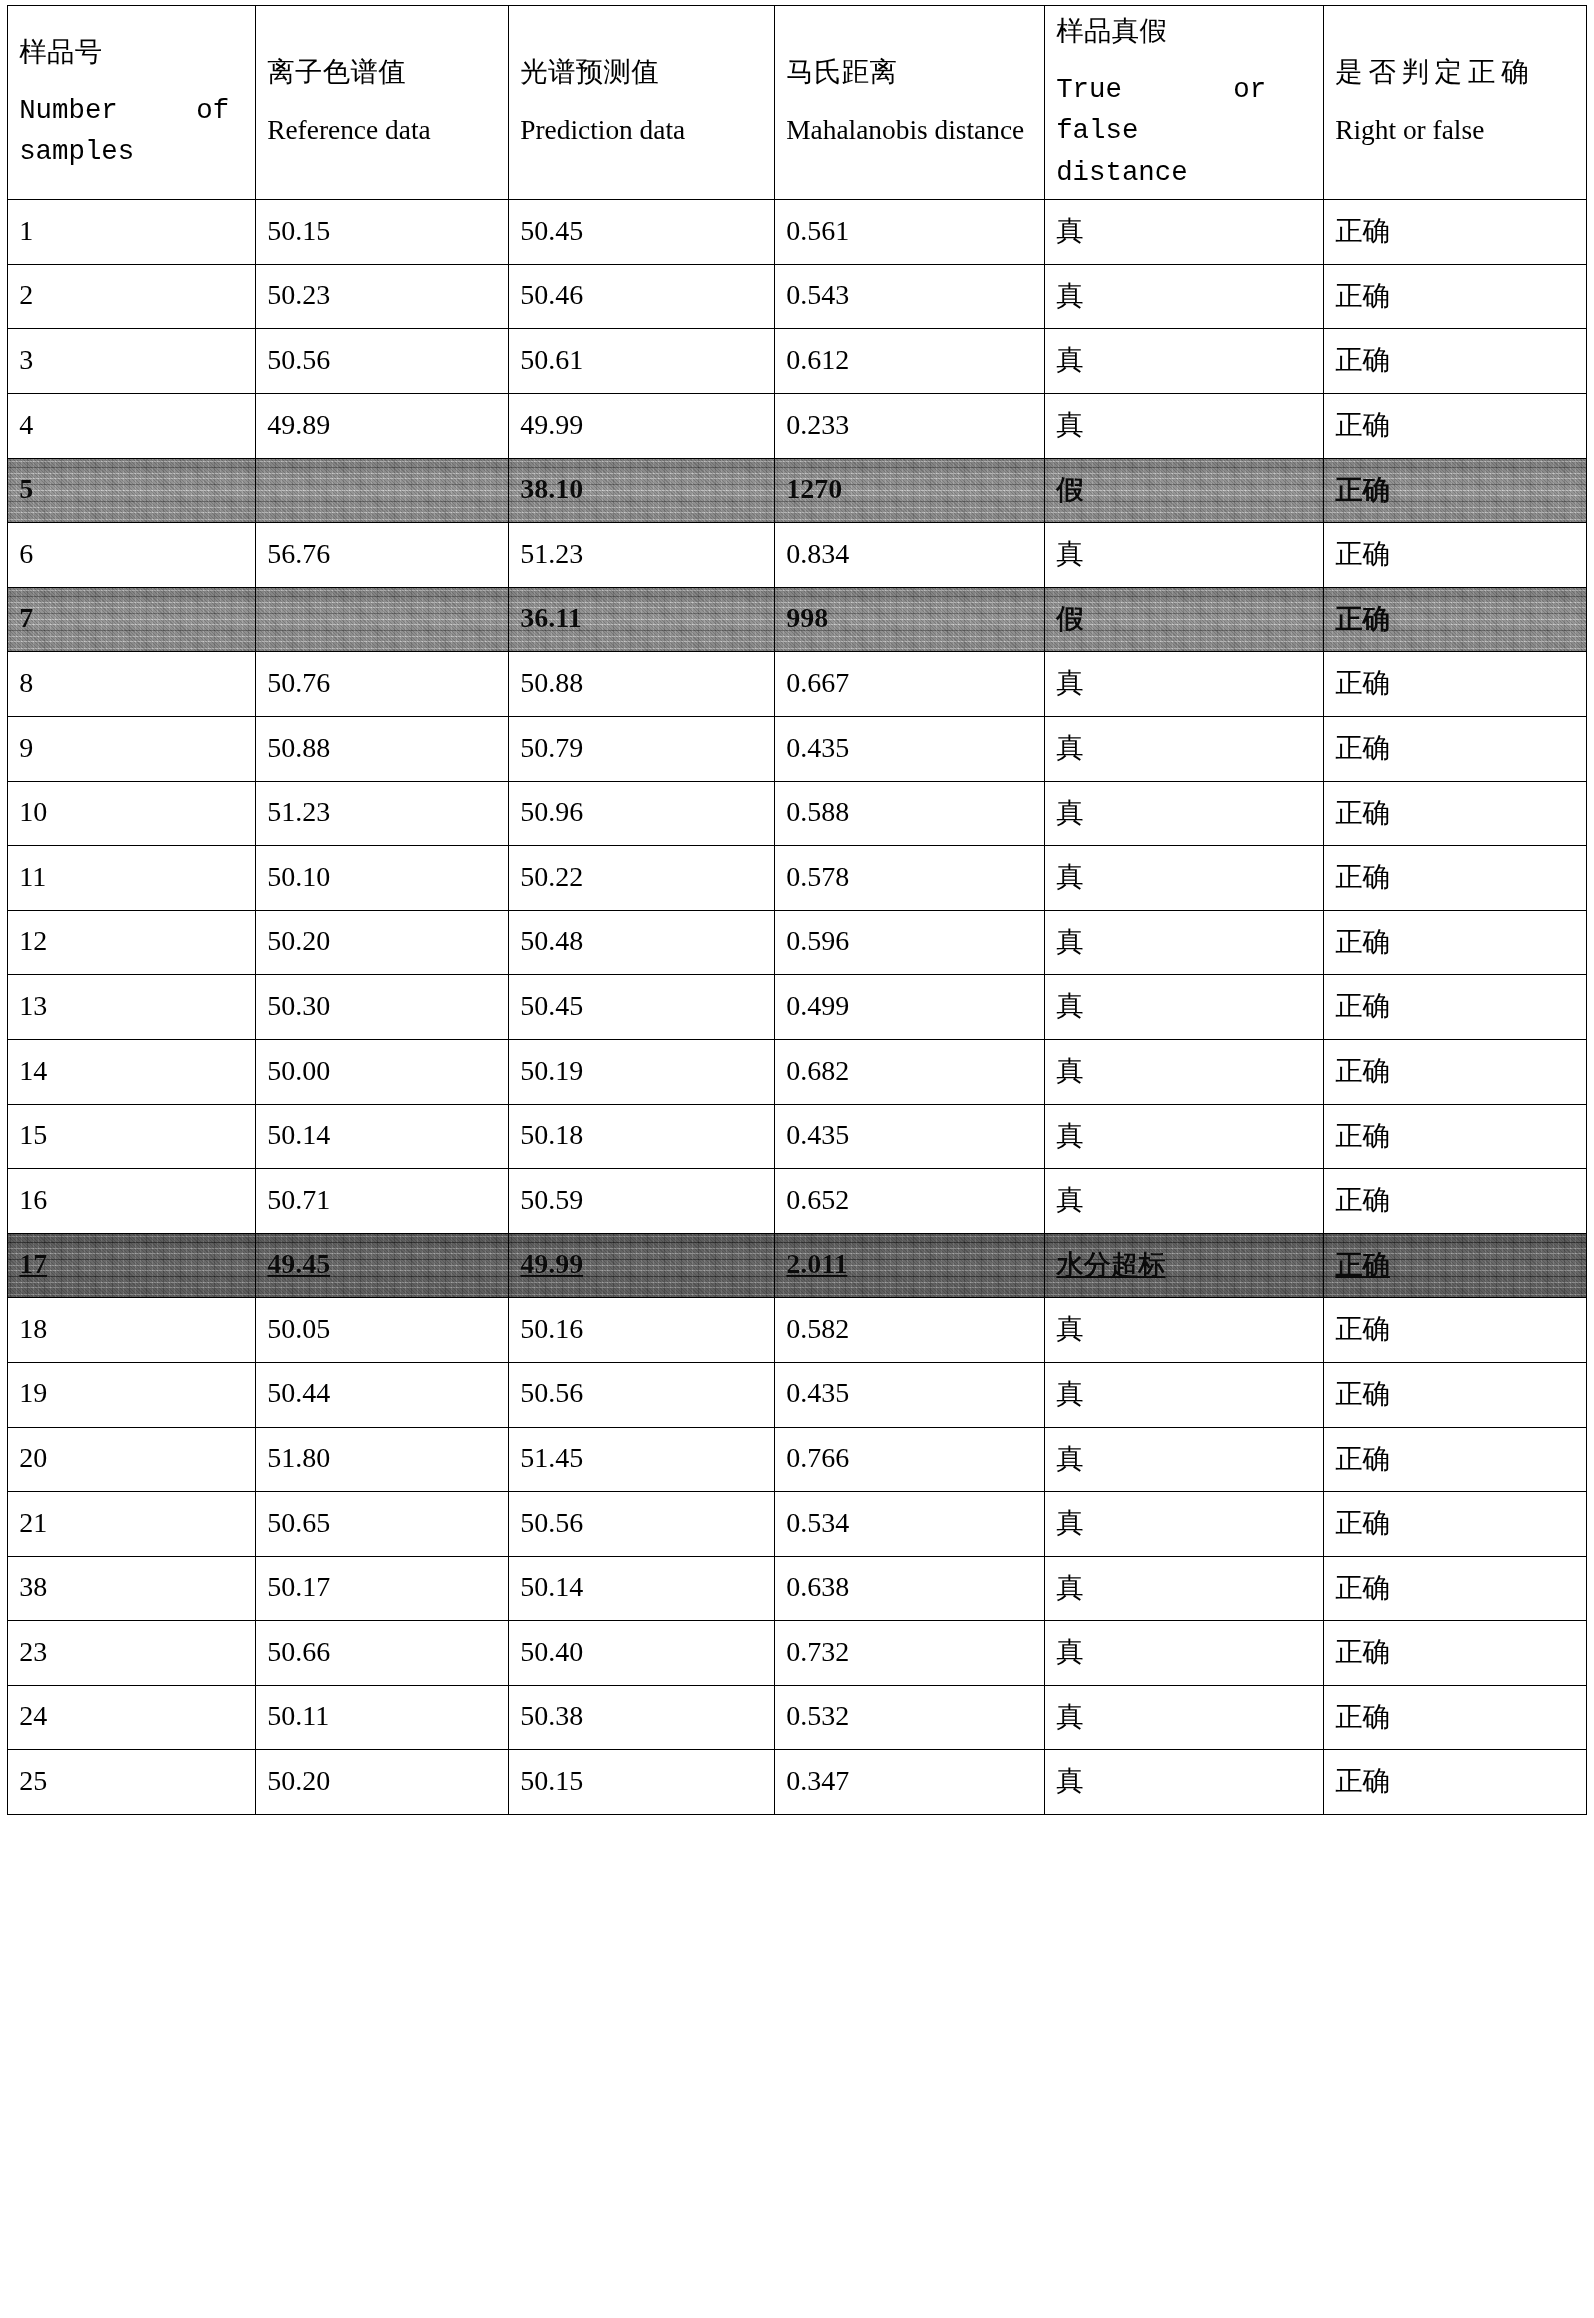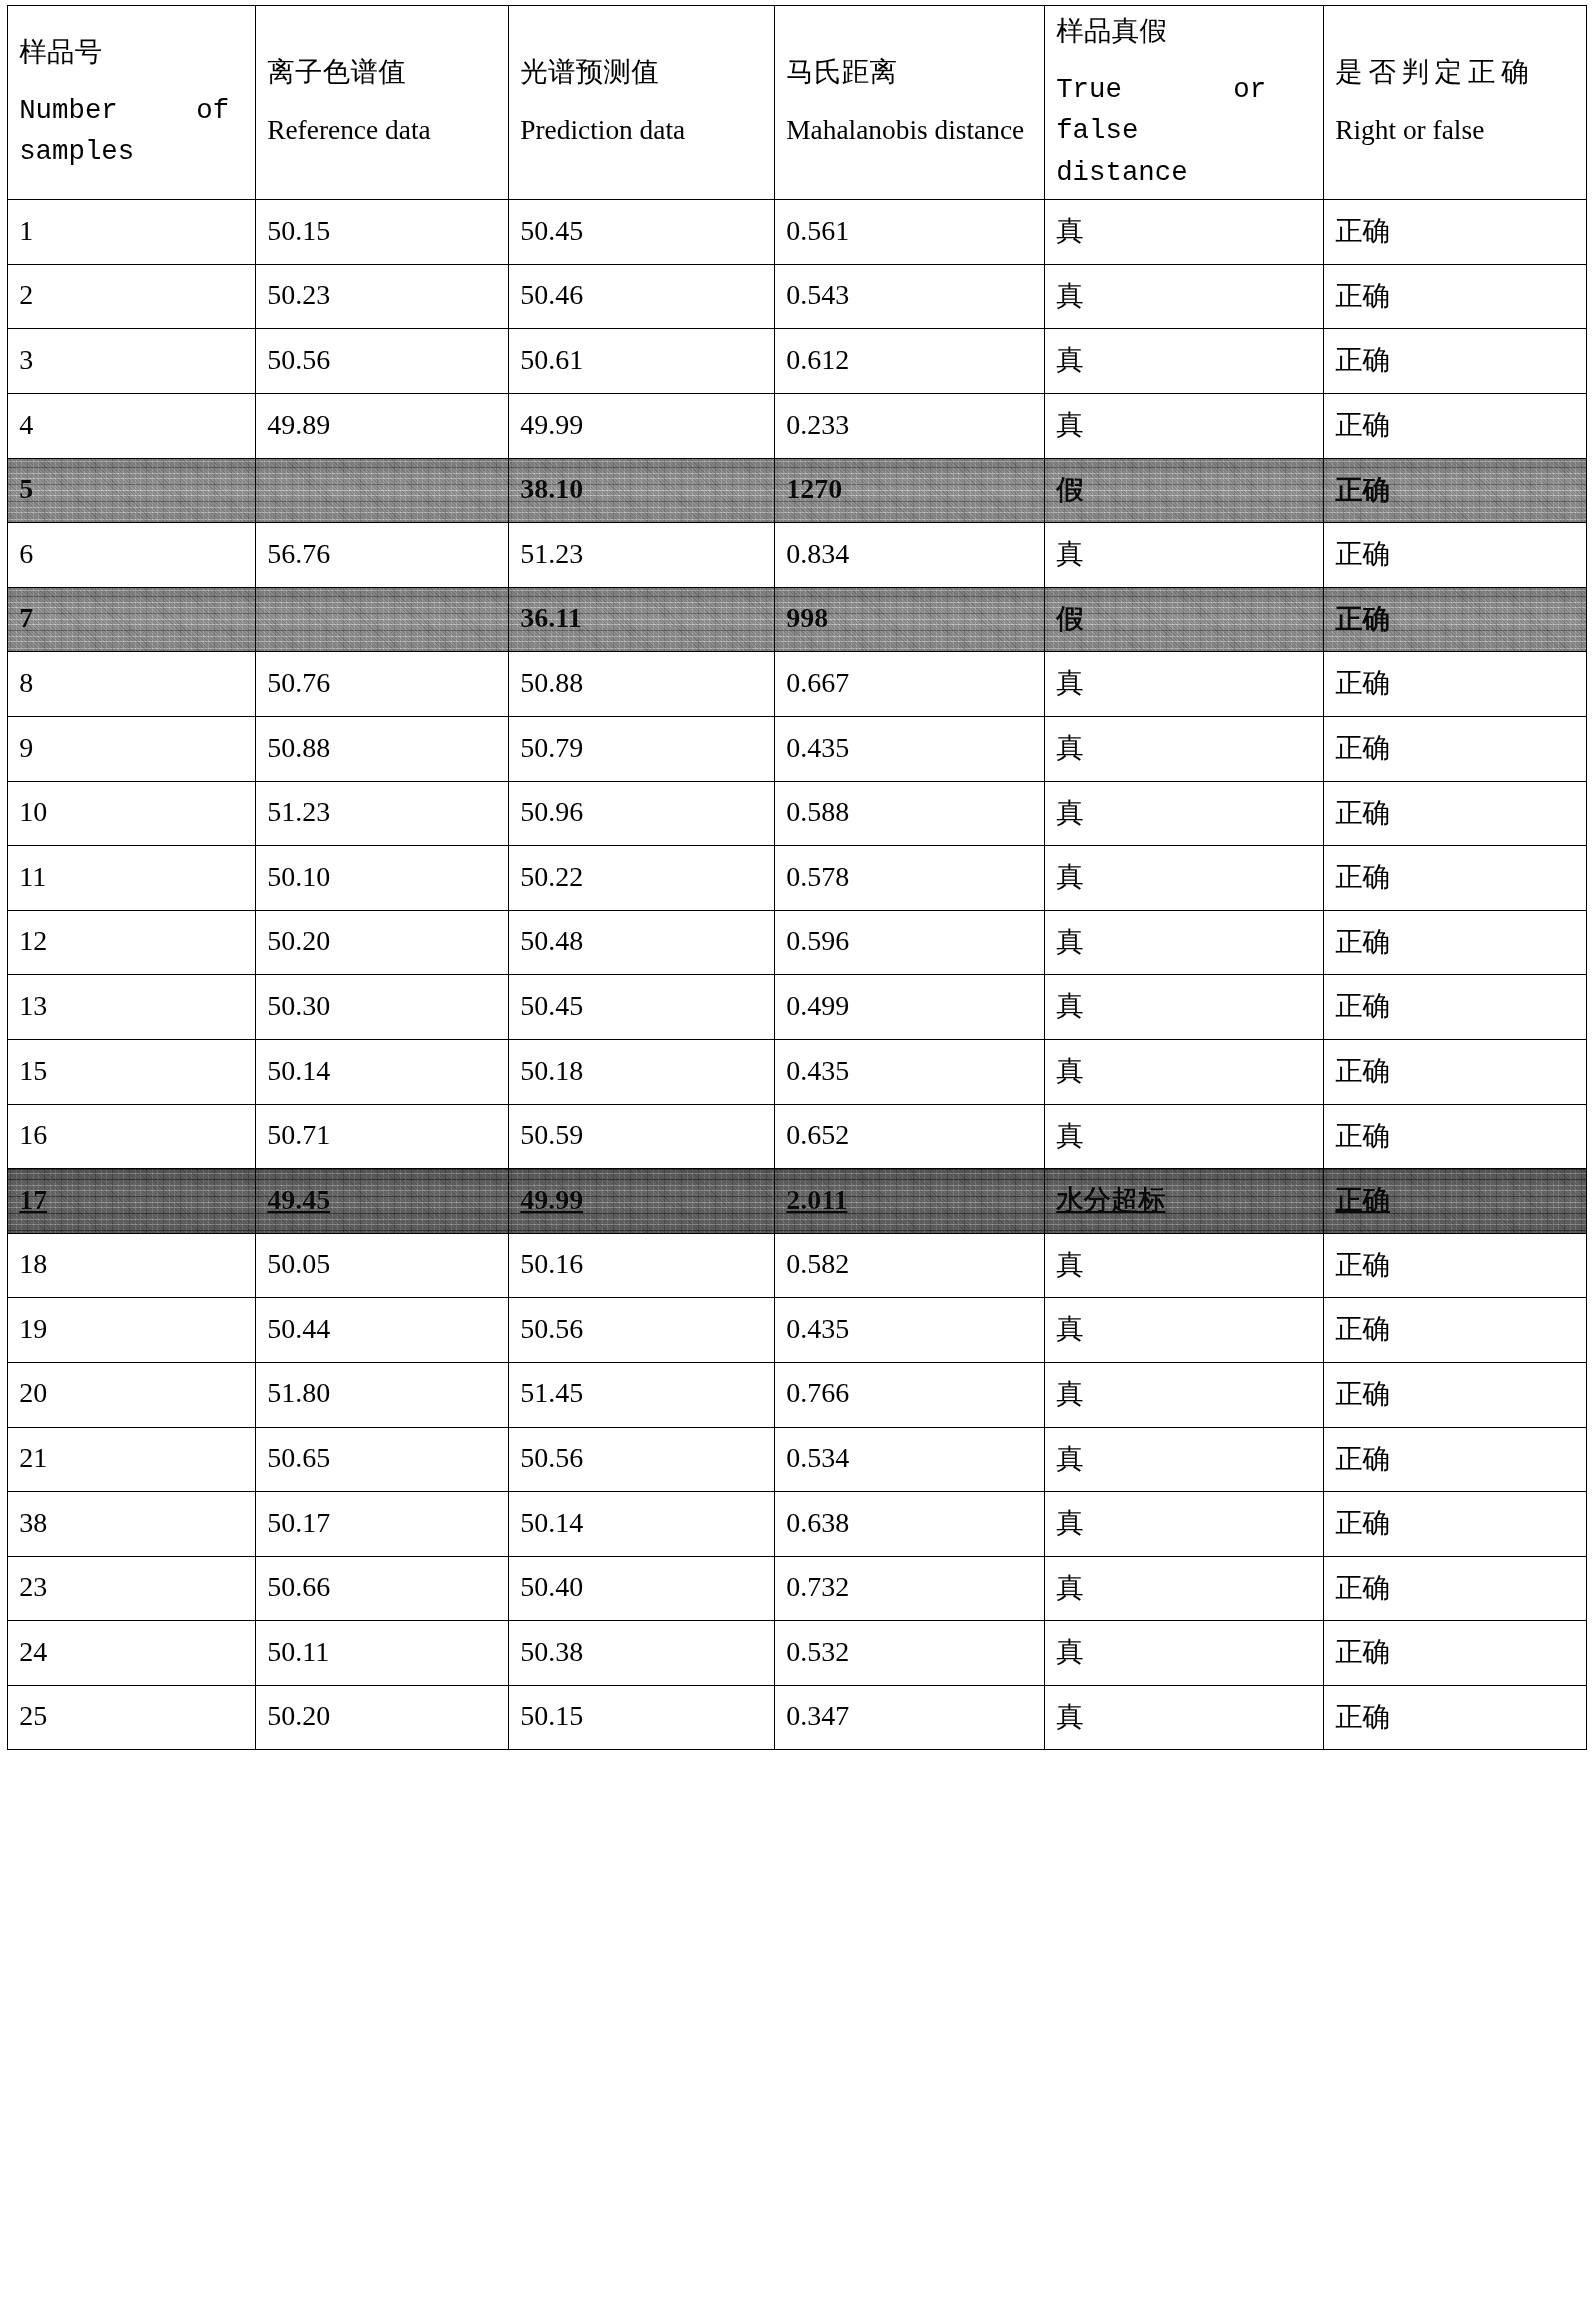--- a/index.html
+++ b/index.html
@@ -263,20 +263,28 @@
         </tr>
         <tr>
           <td class="cell-num"><span class="legible">13</span></td>
           <td class=""><span class="legible">50.30</span></td>
           <td class=""><span class="legible">50.45</span></td>
           <td class=""><span class="legible">0.499</span></td>
           <td class="cell-cn"><span class="legible">真</span></td>
           <td class="cell-cn"><span class="legible">正确</span></td>
         </tr>
         <tr>
+          <td class="cell-num"><span class="legible">14</span></td>
+          <td class=""><span class="legible">50.00</span></td>
+          <td class=""><span class="legible">50.19</span></td>
+          <td class=""><span class="legible">0.682</span></td>
+          <td class="cell-cn"><span class="legible">真</span></td>
+          <td class="cell-cn"><span class="legible">正确</span></td>
+        </tr>
+        <tr>
           <td class="cell-num"><span class="legible">15</span></td>
           <td class=""><span class="legible">50.14</span></td>
           <td class=""><span class="legible">50.18</span></td>
           <td class=""><span class="legible">0.435</span></td>
           <td class="cell-cn"><span class="legible">真</span></td>
           <td class="cell-cn"><span class="legible">正确</span></td>
         </tr>
         <tr>
           <td class="cell-num"><span class="legible">16</span></td>
           <td class=""><span class="legible">50.71</span></td>

